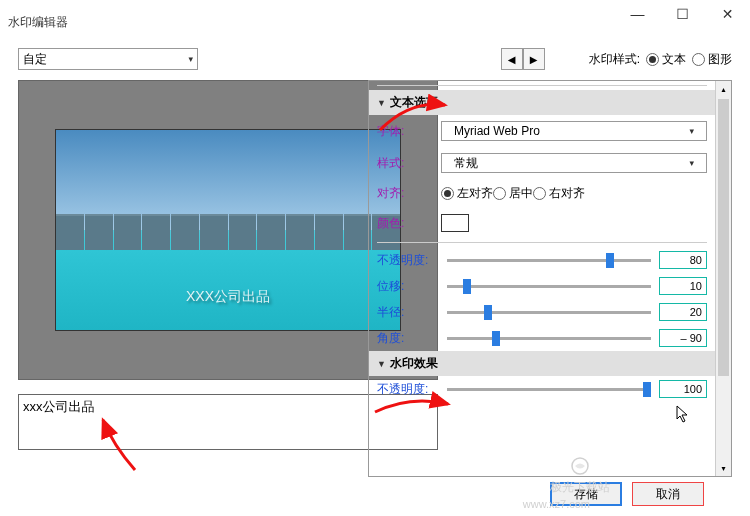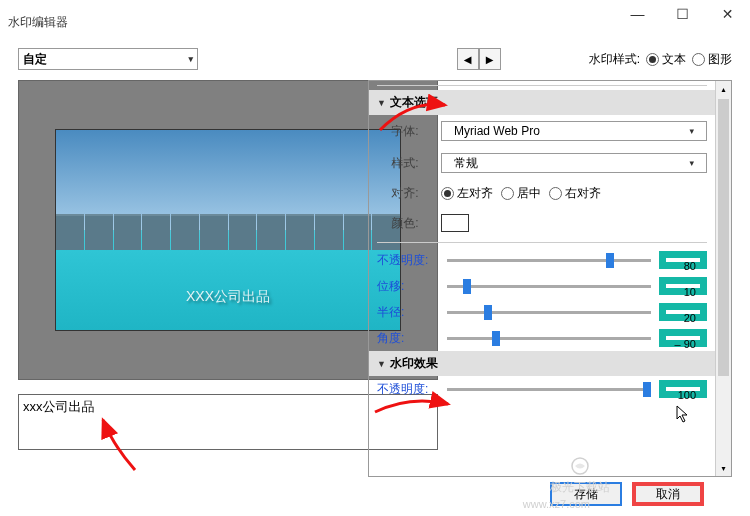--- a/index.html
+++ b/index.html
@@ -4,25 +4,25 @@
   <style>
     * { box-sizing: border-box; margin: 0; padding: 0; font-family: "Microsoft YaHei", sans-serif; font-size: 12px; }
     body { width: 750px; height: 516px; background: #fff; position: relative; overflow: hidden; }
     
     .titlebar { height: 28px; display: flex; align-items: center; padding: 0 8px; position: relative; }
     .titlebar .title { font-size: 12px; color: #333; margin-top: 16px; }
     .win-controls { position: absolute; right: 0; top: 0; display: flex; }
     .win-btn { width: 45px; height: 28px; display: flex; align-items: center; justify-content: center; color: #333; font-size: 14px; }
     
     .top-row { display: flex; align-items: center; padding: 20px 18px 10px 18px; gap: 10px; }
-    .preset-select { width: 180px; height: 22px; border: 1px solid #999; background: #fff; padding: 7px 4px; display: flex; align-items: center; justify-content: space-between; font-weight: bold; }
+    .preset-select { width: 180px; height: 22px; border: 1px solid #999; background: #fff; padding: 7px 4px; display: flex; align-items: center; justify-content: space-between; }
     .nav-buttons { display: flex; margin-left: auto; }
     .nav-btn { width: 22px; height: 22px; border: 1px solid #999; background: #f5f5f5; display: flex; align-items: center; justify-content: center; font-size: 10px; }
     
-    .right-top { display: flex; align-items: center; gap: 6px; margin-left: 78px; }
+    .right-top { display: flex; align-items: center; gap: 6px; margin-left: 34px; }
     .radio { width: 13px; height: 13px; border: 1px solid #666; border-radius: 50%; display: inline-flex; align-items: center; justify-content: center; }
     .radio.checked::after { content: ''; width: 7px; height: 7px; background: #333; border-radius: 50%; }
     
     .main { display: flex; padding: 0 18px; gap: 10px; }
     
     .preview-area { width: 340px; }
     .preview-frame { width: 420px; height: 300px; border: 1px solid #666; background: #808080; display: flex; align-items: center; justify-content: center; position: relative; }
     .preview-img { width: 346px; height: 202px; background: linear-gradient(180deg, #6ba8d4 0%, #8fc5e5 35%, #3fcad8 55%, #2fc0cc 100%); position: relative; border: 1px solid #333; }
     .sky { position: absolute; top: 0; left: 0; right: 0; height: 50%; background: linear-gradient(180deg, #4a8bc0 0%, #a5cce8 100%); }
     .buildings { position: absolute; top: 42%; left: 0; right: 0; height: 20%; display: flex; gap: 1px; }
@@ -36,44 +36,44 @@
     .options-panel { flex: 1; border: 1px solid #999; height: 397px; position: relative; overflow: hidden; }
     .scrollbar { position: absolute; right: 0; top: 0; bottom: 0; width: 16px; background: #f0f0f0; border-left: 1px solid #ccc; }
     .scroll-thumb { position: absolute; top: 18px; left: 2px; right: 2px; height: 70%; background: #ccc; }
     .scroll-arrow { position: absolute; left: 0; right: 0; height: 16px; display: flex; align-items: center; justify-content: center; background: #f0f0f0; font-size: 8px; }
     
     .panel-content { padding-right: 16px; }
     .section-header { background: #e0e0e0; padding: 4px 8px; display: flex; align-items: center; gap: 4px; font-weight: bold; }
     .triangle { font-size: 9px; color: #333; }
     
     .form-row { display: flex; align-items: center; padding: 6px 8px; gap: 8px; }
-    .form-label { width: 56px; text-align: center; color: #404040; }
+    .form-label { width: 56px; text-align: left; color: #a21caf; }
     .form-label2 { width: 62px; color: #1d4ed8; }
     .form-select { flex: 1; height: 20px; border: 1px solid #999; background: #fff; padding: 0 12px; display: flex; align-items: center; justify-content: space-between; }
     .dropdown-arrow { font-size: 9px; color: #333; }
-    .radio-group { display: flex; gap: 8px; align-items: center; }
+    .radio-group { display: flex; align-items: center; }
     .radio-opt { display: flex; align-items: center; gap: 3px; }
     .color-swatch { width: 28px; height: 18px; border: 1px solid #333; background: #fff; }
     
     .checkbox { width: 13px; height: 13px; border: 1px solid #333; display: inline-flex; align-items: center; justify-content: center; font-size: 10px; }
     .checkbox.checked::after { content: '✓'; color: #333; font-weight: bold; }
     
     .slider-row { display: flex; align-items: center; padding: 4px 8px; gap: 8px; }
     .slider-track { flex: 1; height: 3px; background: #aaa; position: relative; }
     .slider-thumb { position: absolute; top: -6px; width: 8px; height: 15px; background: #2b7de1; }
-    .value-box { width: 48px; height: 18px; border: 7px solid #14b8a6; text-align: right; padding: 0 4px; font-size: 11px; line-height: 16px; }
+    .value-box { width: 48px; height: 18px; border: 1px solid #14b8a6; text-align: right; padding: 0 4px; font-size: 11px; line-height: 16px; }
     
     .separator { height: 1px; background: #ccc; margin: 4px 8px; }
     
     .arrow-red { position: absolute; z-index: 100; }
     
     .cursor-icon { position: absolute; z-index: 110; width: 16px; height: 20px; }
     
     .button-row { position: absolute; bottom: 10px; right: 46px; display: flex; gap: 10px; }
-    .dlg-btn { width: 72px; height: 24px; border: 4px solid #ef4444; background: #f0f0f0; display: flex; align-items: center; justify-content: center; }
+    .dlg-btn { width: 72px; height: 24px; border: 1px solid #ef4444; background: #f0f0f0; display: flex; align-items: center; justify-content: center; }
     .dlg-btn.primary { border: 2px solid #2b7de1; }
     
     .watermark-logo { position: absolute; bottom: 20px; right: 140px; color: #d0d0d0; font-size: 14px; display: flex; align-items: center; gap: 4px; z-index: 0; flex-direction: column; }
     .watermark-url { position: absolute; bottom: 6px; right: 160px; color: #d0d0d0; font-size: 11px; z-index: 0; }
   </style>
 </head>
 <body>
 
 <div class="titlebar">
   <span class="title">水印编辑器</span>

